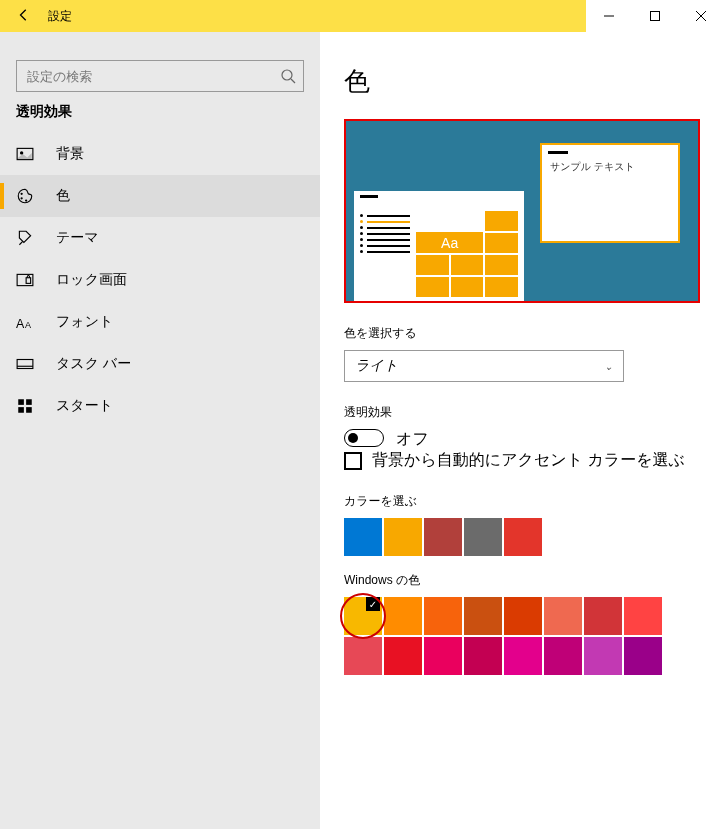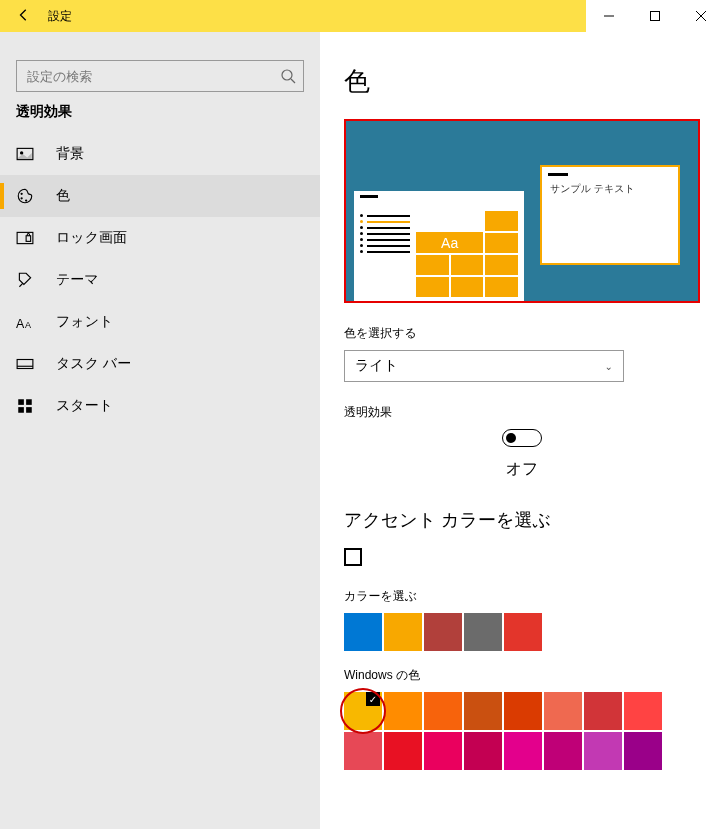--- a/index.html
+++ b/index.html
@@ -38,29 +38,29 @@
 .pw-top .bar { width: 18px; height: 3px; background: #000; margin: 4px 6px; }
 .pw-body { display: flex; padding: 4px 6px; gap: 6px; }
 .pw-list { width: 50px; }
 .pw-list .row { display: flex; align-items: center; gap: 4px; margin: 3px 0; }
 .pw-list .dot { width: 3px; height: 3px; background: #000; border-radius: 50%; }
 .pw-list .line { height: 2px; background: #000; flex: 1; }
 .pw-list .row.hl .line, .pw-list .row.hl .dot { background: #f8a800; }
 .pw-tiles { flex: 1; display: grid; grid-template-columns: repeat(3, 1fr); grid-auto-rows: 20px; gap: 2px; }
 .pw-tiles .t { background: #f8a800; }
 .pw-tiles .big { grid-column: span 2; grid-row: span 2; display: flex; align-items: center; justify-content: center; color: #fff; font-size: 14px; margin-top: 21px; }
-.preview-card { position: absolute; right: 18px; top: 44px; width: 140px; height: 100px; background: #fff; border: 2px solid #f8a800; }
+.preview-card { position: absolute; right: 18px; top: 22px; width: 140px; height: 100px; background: #fff; border: 2px solid #f8a800; }
 .preview-card .bar { width: 20px; height: 3px; background: #000; margin: 6px; }
 .preview-card .txt { font-size: 10px; color: #333; padding: 0 8px; }
 
 .field-label { font-size: 12px; margin: 22px 0 8px; }
-.select { width: 280px; height: 32px; border: 1px solid #999; display: flex; align-items: center; justify-content: space-between; padding: 0 10px; font-size: 14px; }
+.select { width: 280px; height: 32px; border: 1px solid #999; display: flex; align-items: center; justify-content: space-between; padding: 0 10px; font-size: 14px; font-style: italic; }
 .select .chevron { font-size: 10px; color: #555; }
 
-.toggle-row { display: flex; align-items: center; gap: 12px; margin-top: 8px; flex-direction: column; }
+.toggle-row { display: flex; gap: 12px; margin-top: 8px; }
 .toggle { width: 40px; height: 18px; border: 1px solid #000; border-radius: 10px; position: relative; background: #fff; }
 .toggle .knob { width: 10px; height: 10px; background: #000; border-radius: 50%; position: absolute; left: 3px; top: 3px; }
 
 .subheading { font-size: 18px; margin-top: 28px; margin-bottom: 16px; }
 .checkbox-row { display: flex; align-items: center; gap: 10px; margin-bottom: 20px; }
 .checkbox { width: 18px; height: 18px; border: 2px solid #000; }
 
 .swatches { display: flex; flex-wrap: wrap; gap: 2px; margin-bottom: 4px; max-width: 330px; }
 .swatch { width: 38px; height: 38px; position: relative; }
 .swatch.selected::after { content: "✓"; position: absolute; right: 2px; top: 0; width: 14px; height: 14px; background: #000; color: #fff; font-size: 10px; display: flex; align-items: center; justify-content: center; }
@@ -126,35 +126,35 @@
               <circle cx="5" cy="6" r="1" fill="#000"></circle>
               <circle cx="5" cy="10" r="1" fill="#000"></circle>
               <circle cx="9" cy="12" r="1" fill="#000"></circle>
             </svg>
           </span>
           <span>色</span>
         </div>
         <div class="nav-item">
           <span class="icon">
             <svg viewBox="0 0 16 16">
+              <path d="M3 2 L9 2 L13 6 L7 12 L3 8 Z" stroke="#000" fill="none"></path>
+              <line x1="6" y1="11" x2="3" y2="14" stroke="#000"></line>
+            </svg>
+          </span>
+          <span>テーマ</span>
+        </div>
+        <div class="nav-item">
+          <span class="icon">
+            <svg viewBox="0 0 16 16">
               <rect x="1" y="3" width="14" height="10" stroke="#000" fill="none"></rect>
               <rect x="9" y="6" width="4" height="5" stroke="#000" fill="none"></rect>
               <path d="M10 6 V5 a1 1 0 0 1 2 0 V6" stroke="#000" fill="none"></path>
             </svg>
           </span>
           <span>ロック画面</span>
-        </div>
-        <div class="nav-item">
-          <span class="icon">
-            <svg viewBox="0 0 16 16">
-              <path d="M3 2 L9 2 L13 6 L7 12 L3 8 Z" stroke="#000" fill="none"></path>
-              <line x1="6" y1="11" x2="3" y2="14" stroke="#000"></line>
-            </svg>
-          </span>
-          <span>テーマ</span>
         </div>
         <div class="nav-item">
           <span class="icon">
             <svg viewBox="0 0 16 16">
               <text x="0" y="13" font-size="11" font-family="serif">A</text>
               <text x="8" y="13" font-size="8">A</text>
             </svg>
           </span>
           <span>フォント</span>
         </div>
@@ -248,23 +248,23 @@
     </div>
 
     <div class="field-label">透明効果</div>
     <div class="toggle-row">
       <div class="toggle">
           <div class="knob"></div>
         </div>
       <span>オフ</span>
     </div>
 
-    <div class="subheading">アクセント カラーを選ぶ</div>
     <div class="checkbox-row">
       <div class="checkbox"></div>
+      <span>背景から自動的にアクセント カラーを選ぶ</span>
     </div>
 
     <div class="field-label">カラーを選ぶ</div>
     <div class="swatches" id="recent-swatches">
         <div class="swatch" style="background: rgb(0, 120, 212);"></div>
         <div class="swatch" style="background: rgb(248, 168, 0);"></div>
         <div class="swatch" style="background: rgb(177, 64, 59);"></div>
         <div class="swatch" style="background: rgb(107, 107, 107);"></div>
         <div class="swatch" style="background: rgb(227, 53, 43);"></div>
       </div>

